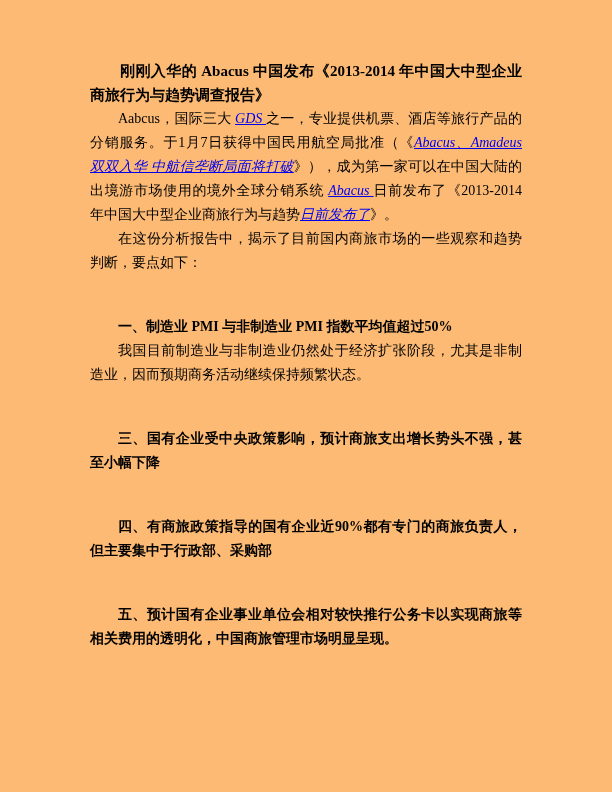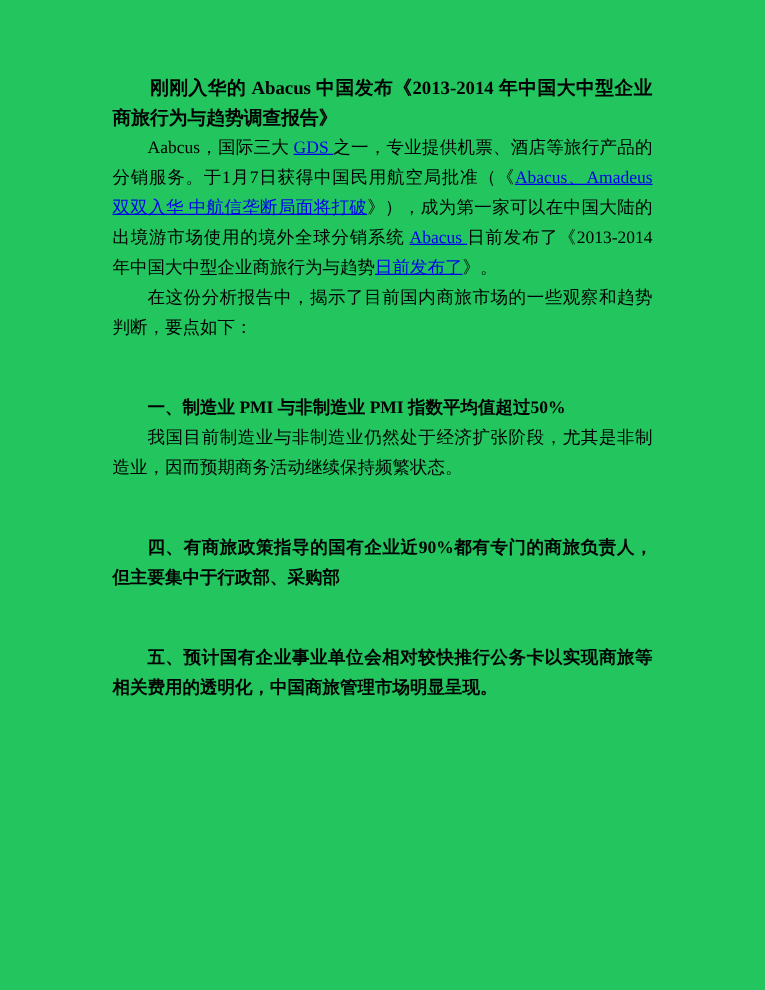--- a/index.html
+++ b/index.html
@@ -4,21 +4,21 @@
 <style>
   html, body {
     margin: 0;
     padding: 0;
     background: #ffffff;
   }
   .page {
     position: relative;
     width: 612px;
     height: 792px;
-    background: #22c55e;
+    background: #fdba74;
     overflow: hidden;
     font-family: "Liberation Serif", "DejaVu Serif", serif;
     color: #000000;
   }
   .content {
     position: absolute;
     left: 90px;
     top: 59px;
     width: 432px;
   }
@@ -35,20 +35,21 @@
     font-size: 15px;
   }
   p.heading {
     font-weight: bold;
     margin-top: 40px;
   }
   .link {
     color: #0000ee;
     text-decoration: underline;
     cursor: pointer;
+    font-style: italic;
   }
 </style>
 </head>
 <body>
 
 <div class="page">
   <div class="content">
 
     <p class="doc-title">刚刚入华的 Abacus 中国发布《2013-2014 年中国大中型企业商旅行为与趋势调查报告》</p>
 
@@ -56,20 +57,21 @@
 
     <p class="para">在这份分析报告中，揭示了目前国内商旅市场的一些观察和趋势判断，要点如下：</p>
 
     <div>
       <p class="heading">一、制造业 PMI 与非制造业 PMI 指数平均值超过50%</p>
       <p class="para">我国目前制造业与非制造业仍然处于经济扩张阶段，尤其是非制造业，因而预期商务活动继续保持频繁状态。</p>
     </div>
 
 
     <div>
+      <p class="heading">三、国有企业受中央政策影响，预计商旅支出增长势头不强，甚至小幅下降</p>
     </div>
 
     <div>
       <p class="heading">四、有商旅政策指导的国有企业近90%都有专门的商旅负责人，但主要集中于行政部、采购部</p>
     </div>
 
     <div>
       <p class="heading">五、预计国有企业事业单位会相对较快推行公务卡以实现商旅等相关费用的透明化，中国商旅管理市场明显呈现。</p>
     </div>
 

